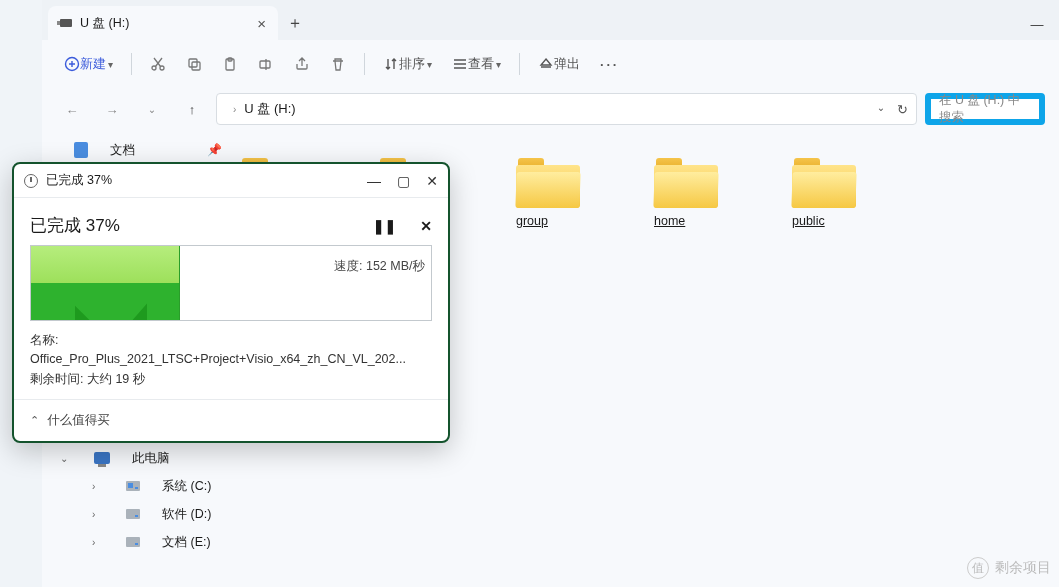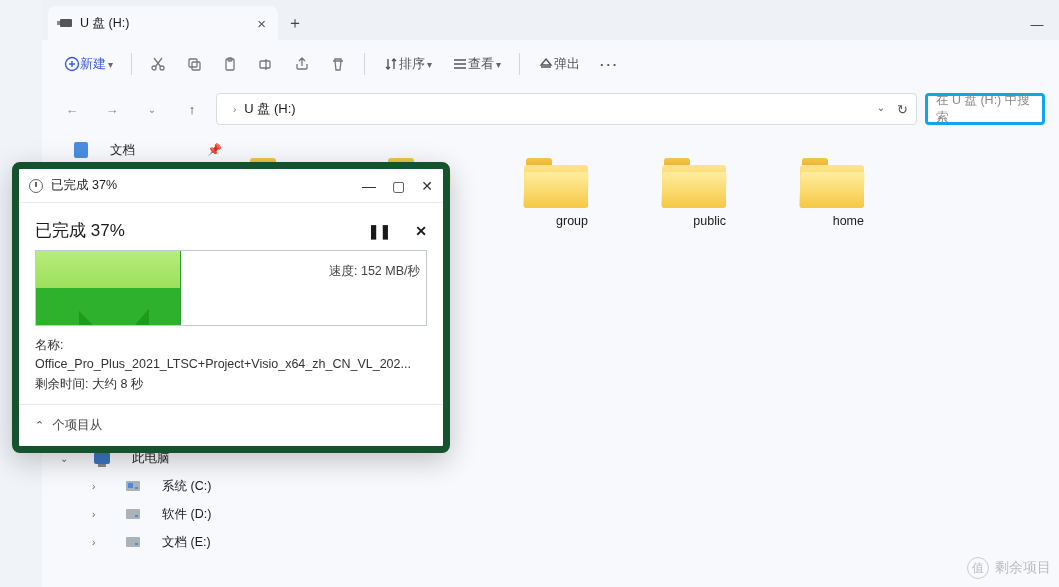--- a/index.html
+++ b/index.html
@@ -26,52 +26,52 @@
 .tdiv { width: 1px; height: 22px; background: #d0d6dc; margin: 0 6px; }
 .chev { font-size: 10px; color: #666; margin-left: 2px; }
 
 
 .addr-row { height: 42px; display: flex; align-items: center; padding: 0 14px; gap: 8px; }
 .navbtn { width: 32px; height: 32px; display: flex; align-items: center; justify-content: center; color: #888; border-radius: 4px; }
 .navbtn.on { color: #333; }
 .addrbar { flex: 1; height: 32px; background: #fff; border: 1px solid #d8dde2; border-radius: 4px; display: flex; align-items: center; padding: 0 8px; gap: 8px; font-size: 13px; }
 .addrbar .crumb-sep { color: #888; font-size: 10px; }
 .addr-actions { margin-left: auto; display: flex; gap: 12px; color: #555; }
-.searchbox { width: 120px; height: 32px; background: #fff; border: 3px solid #0ea5e9; border-radius: 4px; display: flex; align-items: center; padding: 0 8px; color: #888; font-size: 12.5px; }
+.searchbox { width: 120px; height: 32px; background: #fff; border: 6px solid #0ea5e9; border-radius: 4px; display: flex; align-items: center; padding: 0 8px; color: #888; font-size: 12.5px; }
 
 
 .content { position: absolute; left: 0; right: 0; top: 130px; bottom: 0; display: flex; }
 .sidebar { width: 180px; padding: 6px 0 0 12px; }
 .side-item { height: 28px; display: flex; align-items: center; gap: 22px; font-size: 12.5px; padding-left: 6px; }
 .side-item.l1 { padding-left: 20px; }
 .side-item.l2 { padding-left: 38px; }
 .side-chev { font-size: 10px; color: #666; width: 12px; }
 .pin { color: #888; font-size: 12px; }
 .side-sp { height: 20px; }
 
 .folder-grid { flex: 1; padding: 28px 0 0 18px; display: flex; gap: 66px; align-items: flex-start; }
-.folder { width: 72px; display: flex; flex-direction: column; align-items: flex-end; gap: 6px; }
+.folder { width: 72px; display: flex; flex-direction: column; align-items: flex-start; gap: 6px; text-decoration: underline; }
 .folder-label { font-size: 12.5px; text-align: center; }
 
 
 .foldericon { width: 64px; height: 50px; position: relative; }
 .foldericon .back { position: absolute; left: 2px; top: 0; width: 26px; height: 12px; background: linear-gradient(#f5c44a,#e8ae2a); border-radius: 3px 3px 0 0; }
 .foldericon .body { position: absolute; left: 0; top: 7px; width: 64px; height: 43px; background: linear-gradient(#ffe48a,#f3c23c); border-radius: 3px; }
 .foldericon .front { position: absolute; left: 0; top: 14px; width: 64px; height: 36px; background: linear-gradient(#ffed9f,#f6c843); border-radius: 3px; transform: skewX(-2deg); }
 
 
 .ic-doc { width: 14px; height: 16px; background: #4a8de0; border-radius: 2px; }
 .ic-pc { width: 16px; height: 12px; background: #3a75c4; border-radius: 2px; position: relative; }
 .ic-pc::after { content:""; position:absolute; left:4px; bottom:-3px; width:8px; height:3px; background:#888; }
 .ic-drive { width: 14px; height: 10px; background: #aab2ba; border-radius: 1px; position: relative; }
 .ic-drive::after { content:""; position:absolute; right:2px; bottom:2px; width:3px; height:2px; background:#4a8de0; }
 .ic-drive.win::before { content:""; position:absolute; left:2px; top:2px; width:5px; height:5px; background:#4a8de0; }
 
 
-.dialog { position: absolute; left: 12px; top: 162px; width: 438px; background: #fff; border: 7px solid #14532d; border-radius: 8px; box-shadow: 0 8px 28px rgba(0,0,0,0.22); }
+.dialog { position: absolute; left: 12px; top: 162px; width: 438px; background: #fff; border: 2px solid #14532d; border-radius: 8px; box-shadow: 0 8px 28px rgba(0,0,0,0.22); }
 .dlg-title { height: 34px; display: flex; align-items: center; padding: 0 10px; gap: 8px; border-bottom: 1px solid #e8ebee; font-size: 12.5px; }
 .dlg-title .clock { width: 14px; height: 14px; border: 1.5px solid #666; border-radius: 50%; position: relative; }
 .dlg-title .clock::after { content:""; position:absolute; left:5px; top:2px; width:1.5px; height:5px; background:#666; }
 .dlg-winctl { margin-left: auto; display: flex; gap: 16px; font-size: 14px; color: #333; }
 .dlg-winctl span { cursor: pointer; }
 .dlg-body { padding: 12px 16px 0 16px; }
 .dlg-line1 { font-size: 12.5px; }
 .dlg-line1 .lnk { color: #2563d9; }
 .dlg-prog { font-size: 17px; margin-top: 4px; display: flex; align-items: center; }
 .dlg-prog-ctl { margin-left: auto; display: flex; gap: 24px; font-size: 14px; }
@@ -267,29 +267,29 @@
             <div class="front"></div>
           </div>
         <div class="folder-label">group</div>
       </div>
       <div class="folder">
         <div class="foldericon">
             <div class="back"></div>
             <div class="body"></div>
             <div class="front"></div>
           </div>
+        <div class="folder-label">home</div>
+      </div>
+      <div class="folder">
+        <div class="foldericon">
+            <div class="back"></div>
+            <div class="body"></div>
+            <div class="front"></div>
+          </div>
         <div class="folder-label">public</div>
-      </div>
-      <div class="folder">
-        <div class="foldericon">
-            <div class="back"></div>
-            <div class="body"></div>
-            <div class="front"></div>
-          </div>
-        <div class="folder-label">home</div>
       </div>
     </div>
   </div>
 </div>
 
 <div class="dialog">
   <div class="dlg-title">
     <span class="clock"></span>
     <span>已完成 37%</span>
     <div class="dlg-winctl">
@@ -308,25 +308,25 @@
     </div>
     <div class="chart">
       <div class="top"></div>
       <div class="bot"></div>
       <div class="dip"></div>
       <div class="bar"></div>
       <div class="speed">速度: 152 MB/秒</div>
     </div>
     <div class="dlg-details">
       <div>名称: Office_Pro_Plus_2021_LTSC+Project+Visio_x64_zh_CN_VL_202...</div>
-      <div>剩余时间: 大约 8 秒</div>
+      <div>剩余时间: 大约 19 秒</div>
     </div>
   </div>
   <div class="dlg-foot">
     <span class="exp">⌃</span>
-    <span>个项目从</span>
+    <span>什么值得买</span>
   </div>
 </div>
 
 <div class="wm">
   <span class="circ">值</span>
   <span>剩余项目</span>
 </div>
 
 </body></html>

